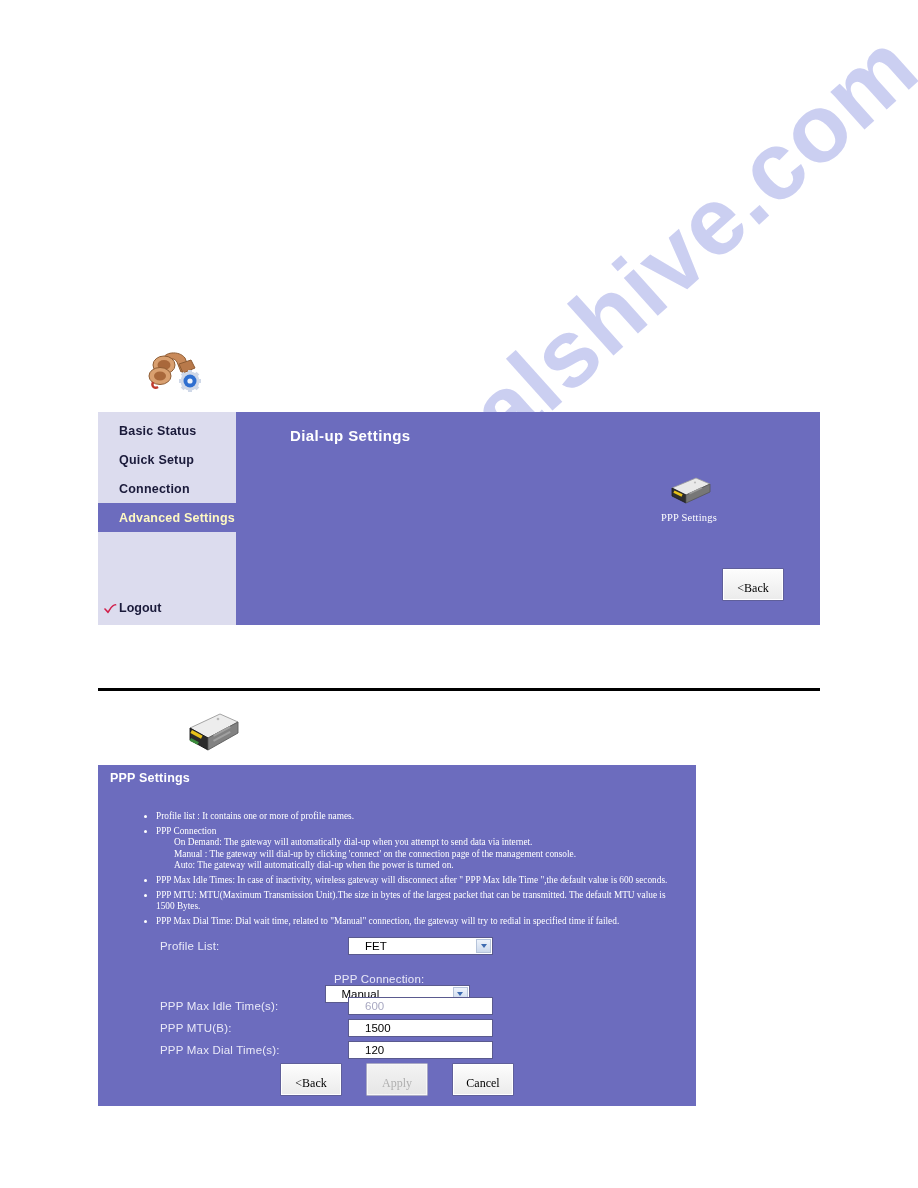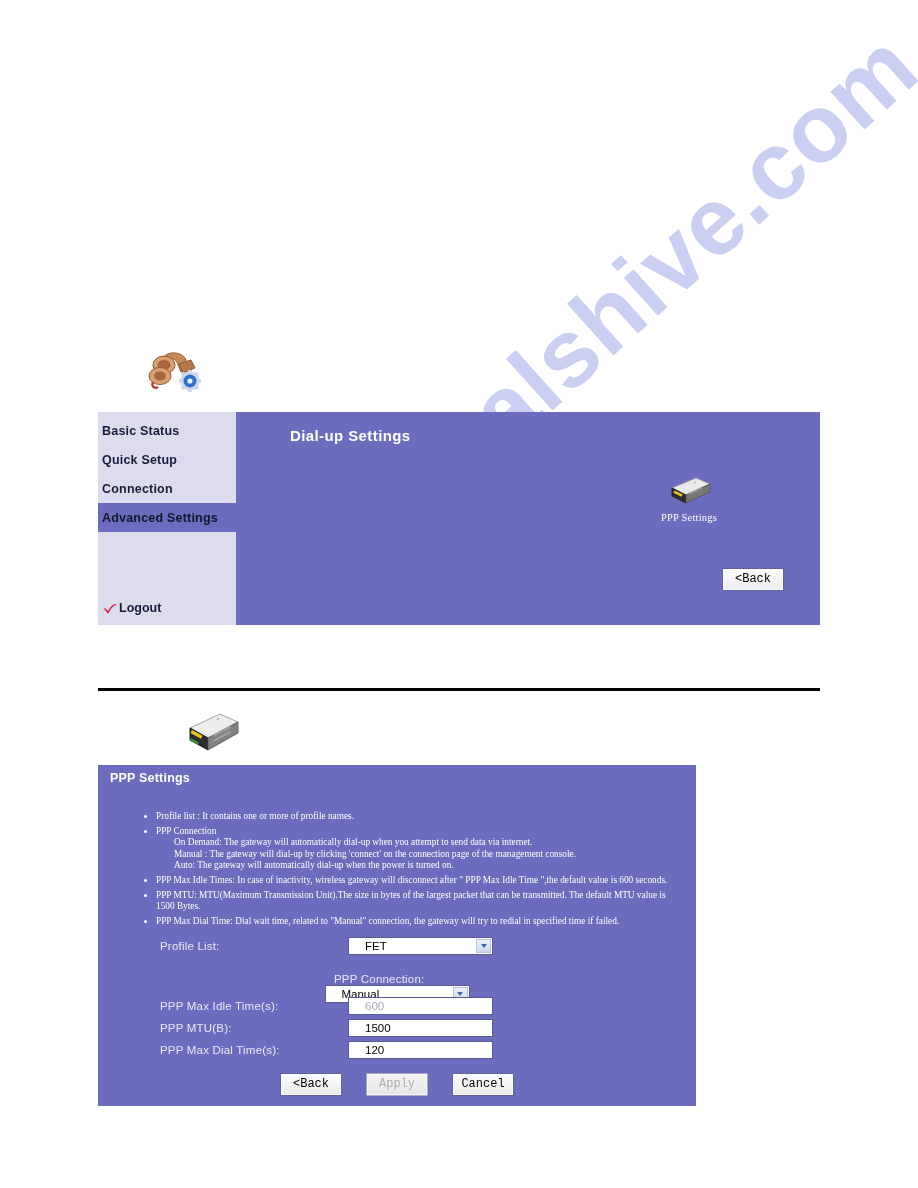--- a/index.html
+++ b/index.html
@@ -63,30 +63,30 @@
     width: 138px;
     background: #dcdcee;
     display: flex;
     flex-direction: column;
     position: relative;
   }
   .side-item {
     height: 29px;
     display: flex;
     align-items: center;
-    padding-left: 4px;
+    padding-left: 21px;
     font-size: 12.5px;
     font-weight: 700;
     color: #1a1a3a;
     letter-spacing: .2px;
   }
   .side-item.first { margin-top: 4px; }
   .side-item.active {
     background: #6c6cbe;
-    color: #0f172a;
+    color: #fef9c3;
   }
   .side-spacer { flex: 1; }
   .logout-row {
     height: 34px;
     display: flex;
     align-items: center;
     padding-left: 6px;
     font-size: 12.5px;
     font-weight: 700;
     color: #1a1a3a;
@@ -124,27 +124,27 @@
     margin-top: 4px;
     font-size: 10.5px;
     color: #ffffff;
     font-family: "Liberation Serif", serif;
     letter-spacing: .2px;
   }
   .tile-ppp  { left: 398px; top: 52px; }
   .tile-prof { left: 668px; top: 48px; }
 
   .btn {
-    font-family: Liberation Mono, monospace;
+    font-family: Liberation Serif, serif;
     font-size: 12px;
     color: #000000;
     background: linear-gradient(#fdfdfd, #ebebeb);
     border: 1px solid #5f5f9a;
     border-radius: 1px;
-    padding: 3px 2px 4px;
+    padding: 12px 2px 4px;
     text-align: center;
     cursor: default;
     box-shadow: inset 0 0 0 1px #ffffff;
   }
   .btn-back-top {
     position: absolute;
     right: 36px; top: 156px;
     width: 62px;
   }
 

